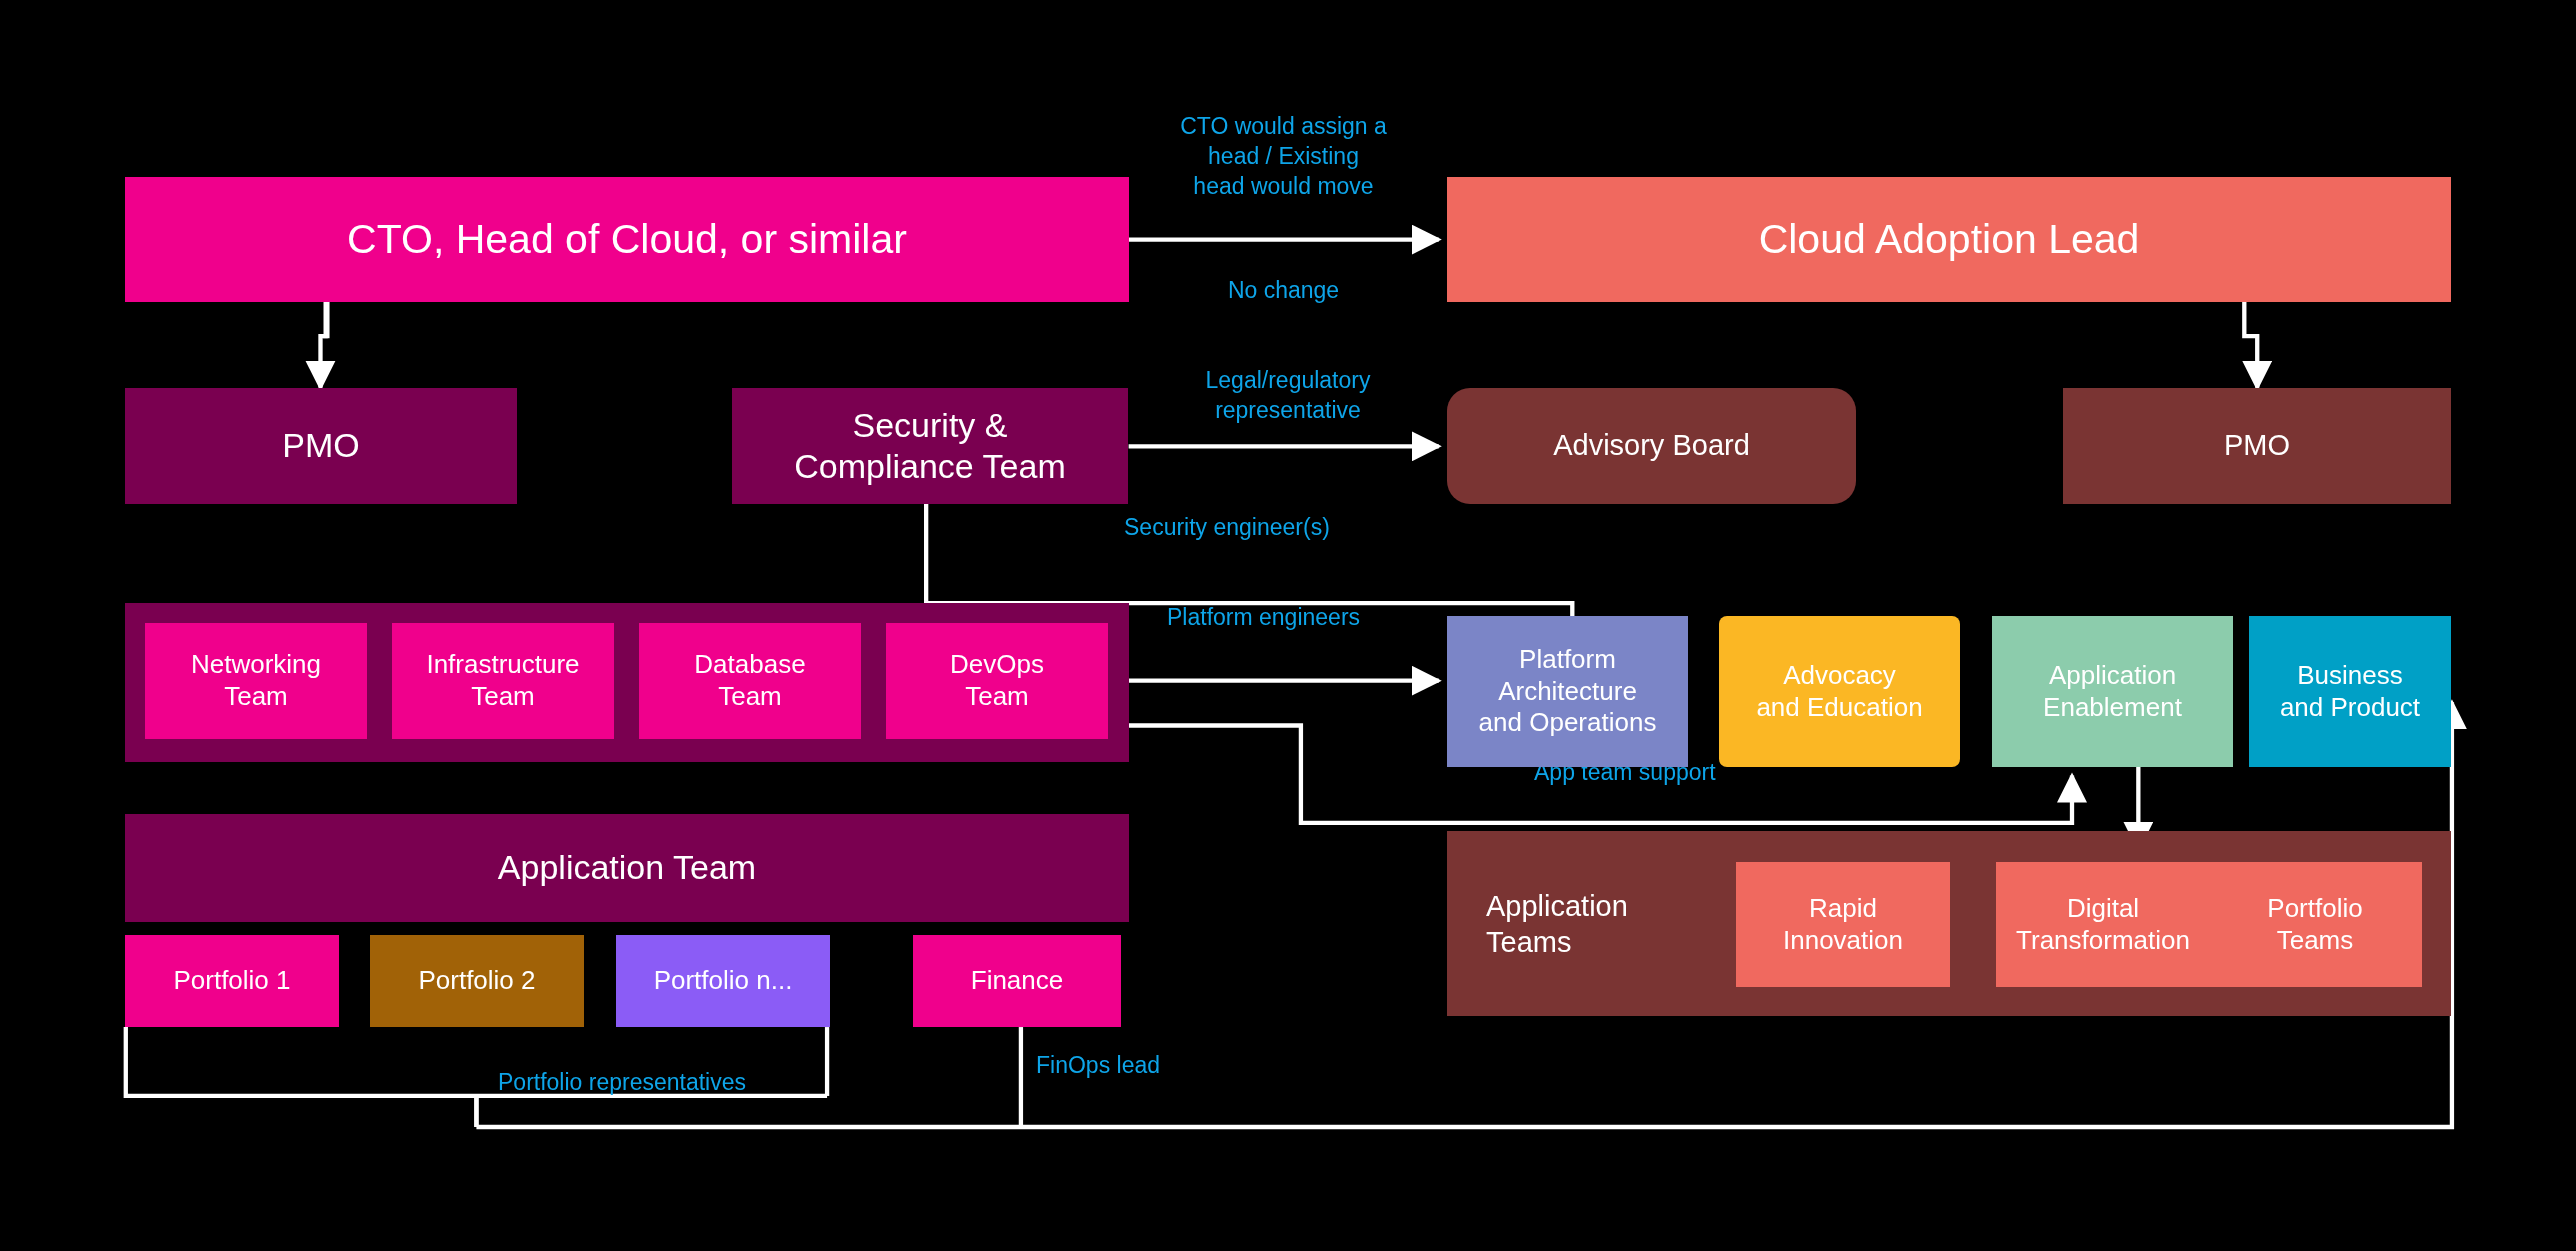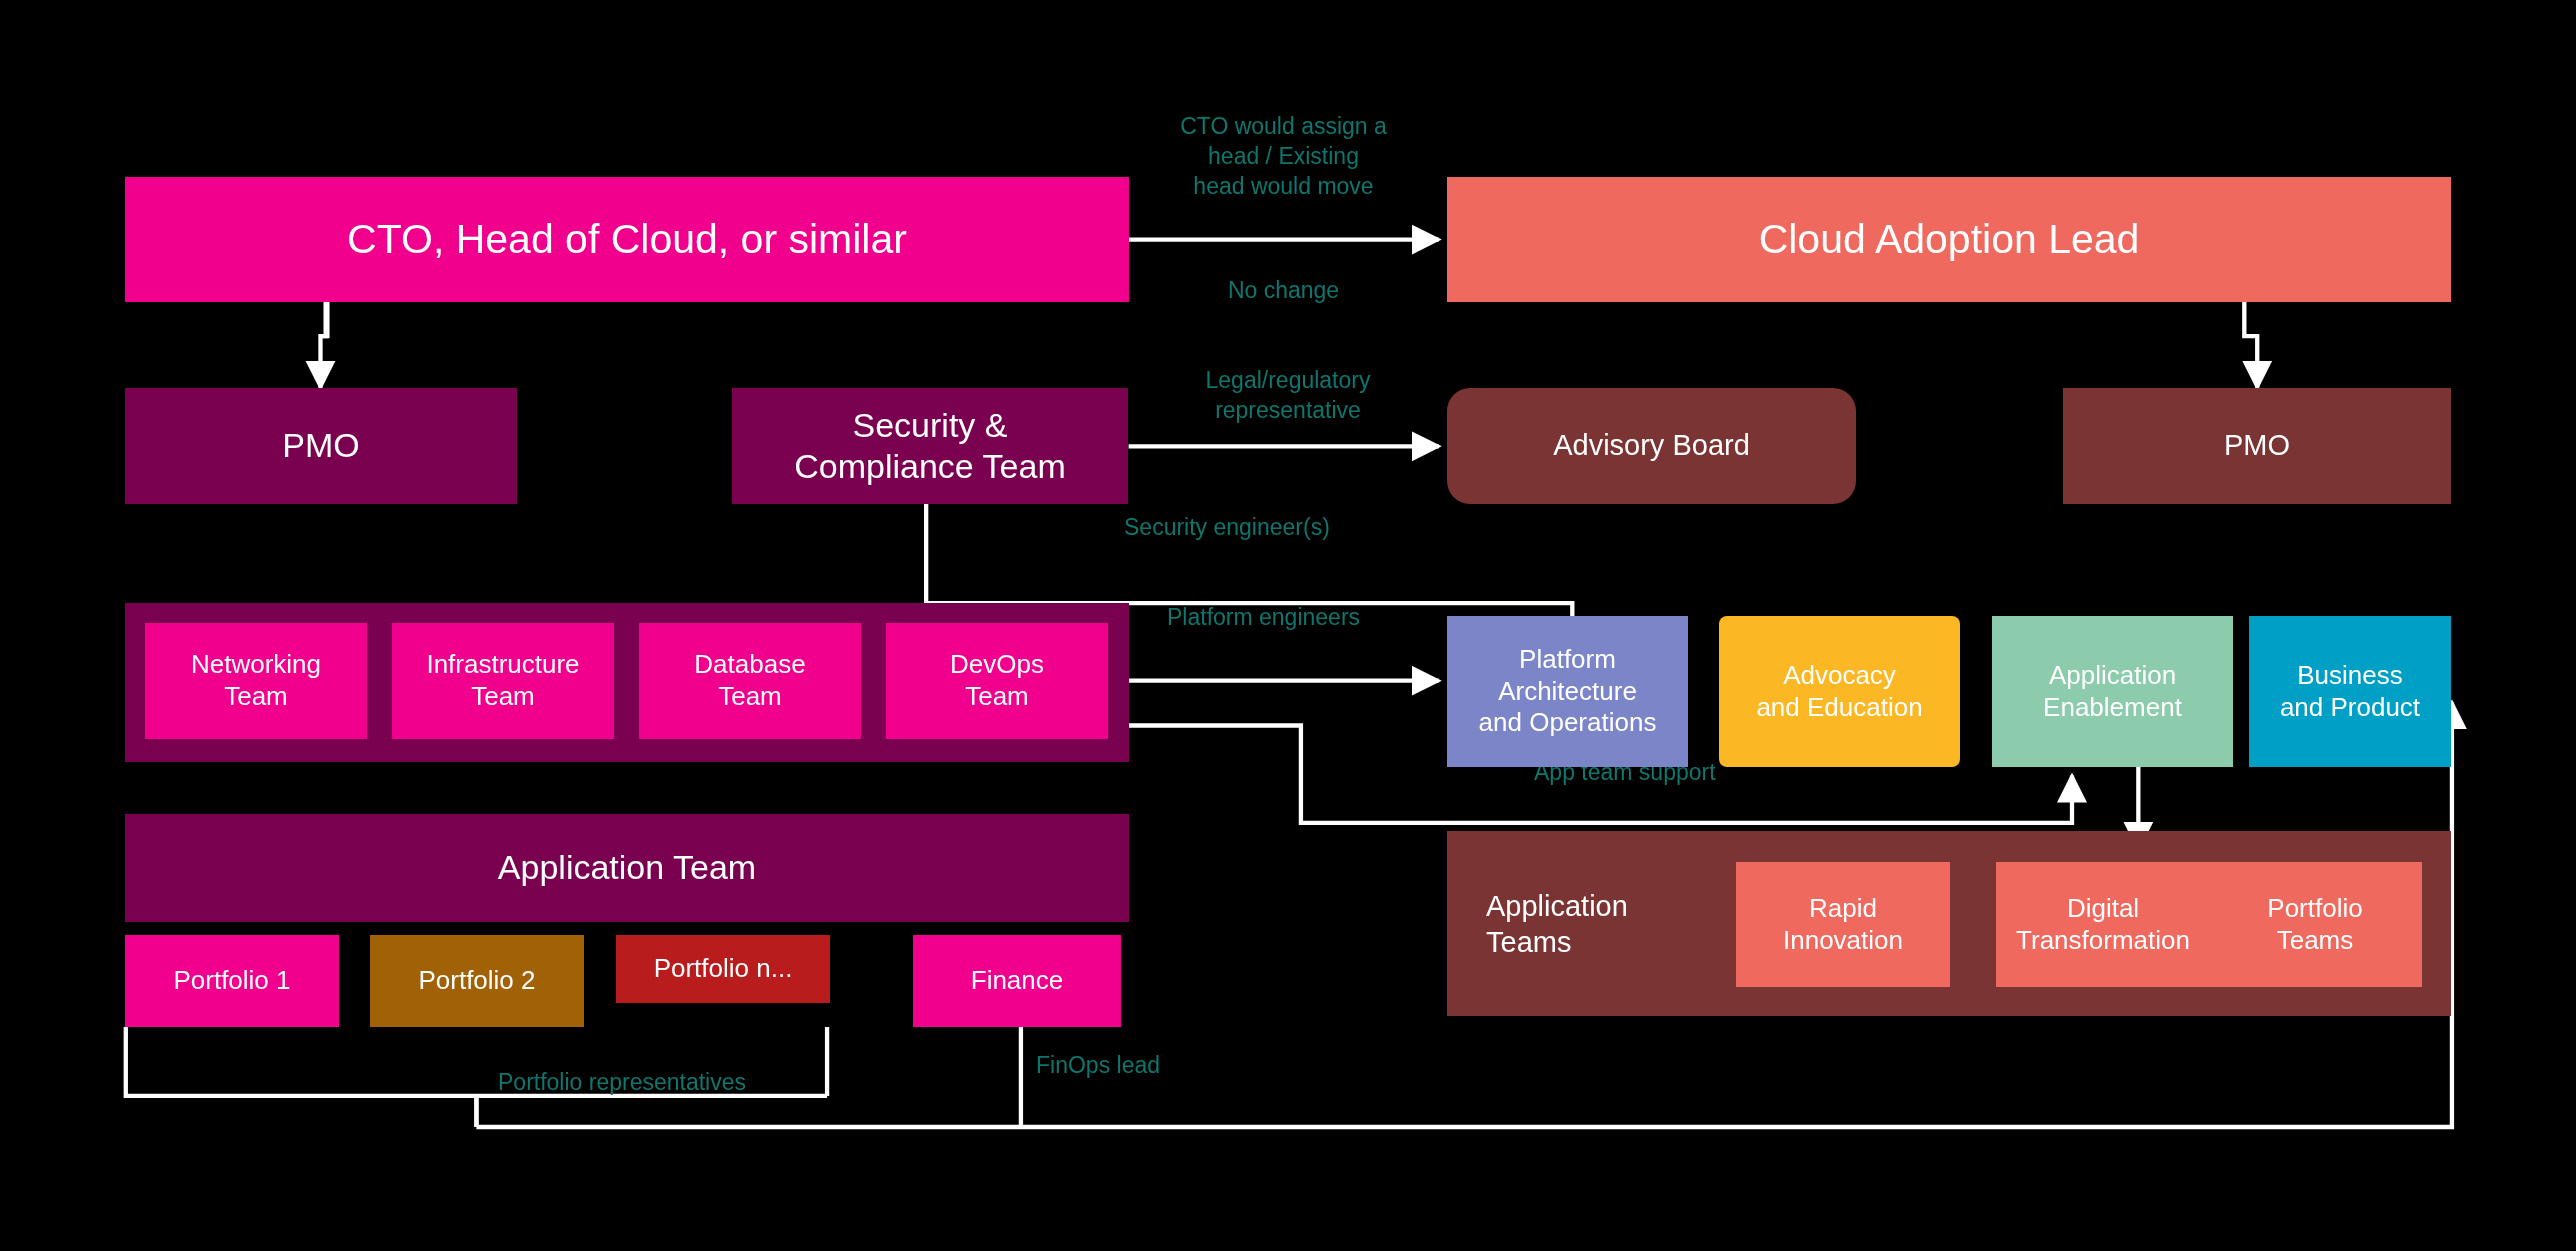--- a/index.html
+++ b/index.html
@@ -10,21 +10,21 @@
   }
   #stage{position:absolute;left:0;top:0;width:2576px;height:1252px;background:#000;}
   svg.links{position:absolute;left:0;top:0;width:2576px;height:1252px;pointer-events:none;}
   .box{
     position:absolute;display:flex;align-items:center;justify-content:center;
     text-align:center;color:#fff;line-height:1.22;box-sizing:border-box;
     white-space:pre-line;
   }
   .group{position:absolute;box-sizing:border-box;}
   .lbl{
-    position:absolute;color:#0f766e;text-align:center;line-height:1.3;
+    position:absolute;color:#0ea5e9;text-align:center;line-height:1.3;
     white-space:pre-line;font-size:22.4px;
   }
   .lbl.left{text-align:left;}
   .f-xl{font-size:41px;}
   .f-lg{font-size:34px;}
   .f-md{font-size:29px;}
   .f-sm{font-size:26px;}
   .f-xs{font-size:23px;}
 </style>
 </head>
@@ -149,21 +149,21 @@
   <div class="box f-lg" style="left:125px;top:814px;width:1004px;height:108px;background:#7A0050;">
     <span>Application Team</span>
   </div>
 
   <div class="box f-sm" style="left:125px;top:935px;width:214px;height:92px;background:#F0008C;">
     <span>Portfolio 1</span>
   </div>
   <div class="box f-sm" style="left:370px;top:935px;width:214px;height:92px;background:#a16207;">
     <span>Portfolio 2</span>
   </div>
-  <div class="box f-sm" style="left:616px;top:935px;width:214px;height:68px;background:#b91c1c;">
+  <div class="box f-sm" style="left:616px;top:935px;width:214px;height:92px;background:#8b5cf6;">
     <span>Portfolio n...</span>
   </div>
   <div class="box f-sm" style="left:913px;top:935px;width:208px;height:92px;background:#F0008C;">
     <span>Finance</span>
   </div>
 
   <div class="lbl f-xs left" style="left:498px;top:1068px;width:431px;">Portfolio representatives</div>
 
   <div class="lbl f-xs left" style="left:1036px;top:1051px;width:258px;">FinOps lead</div>
 

